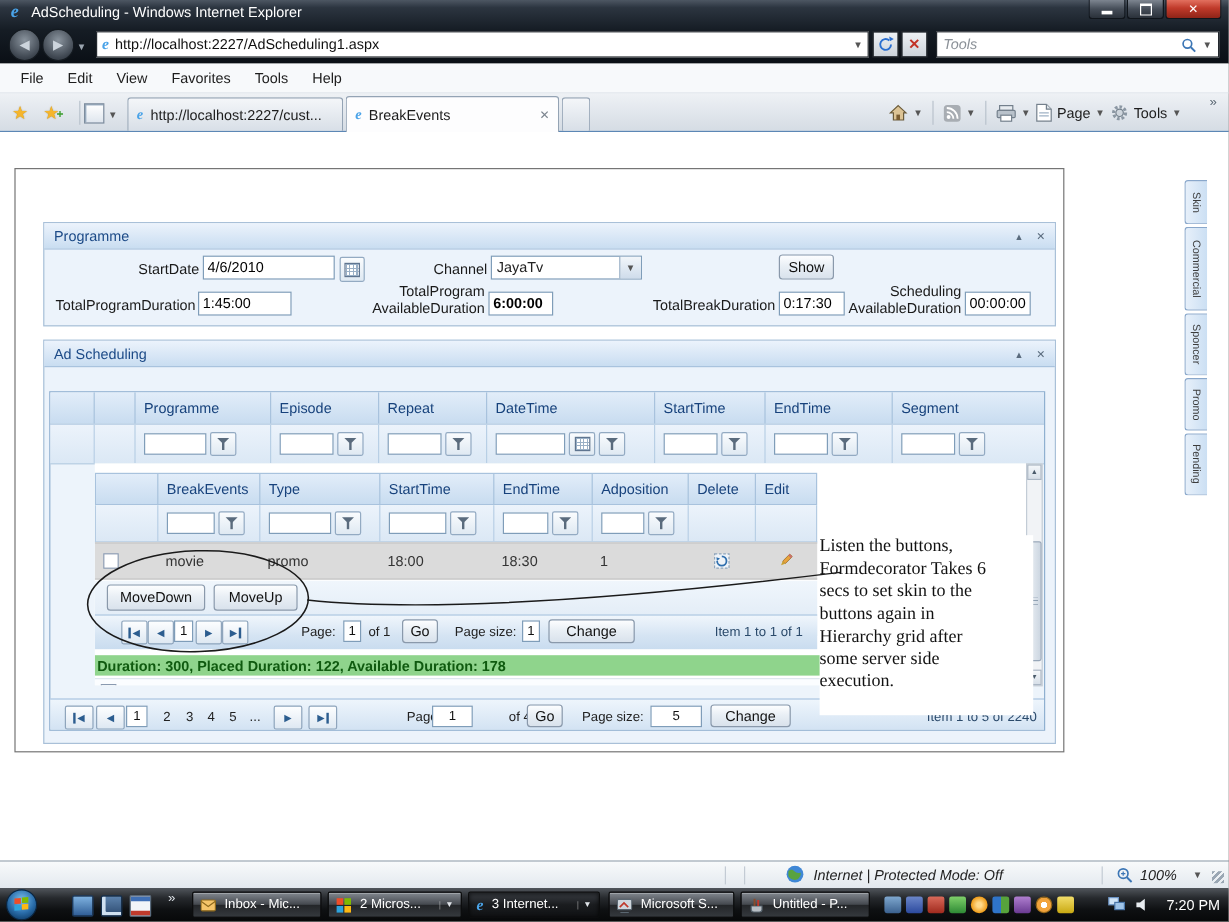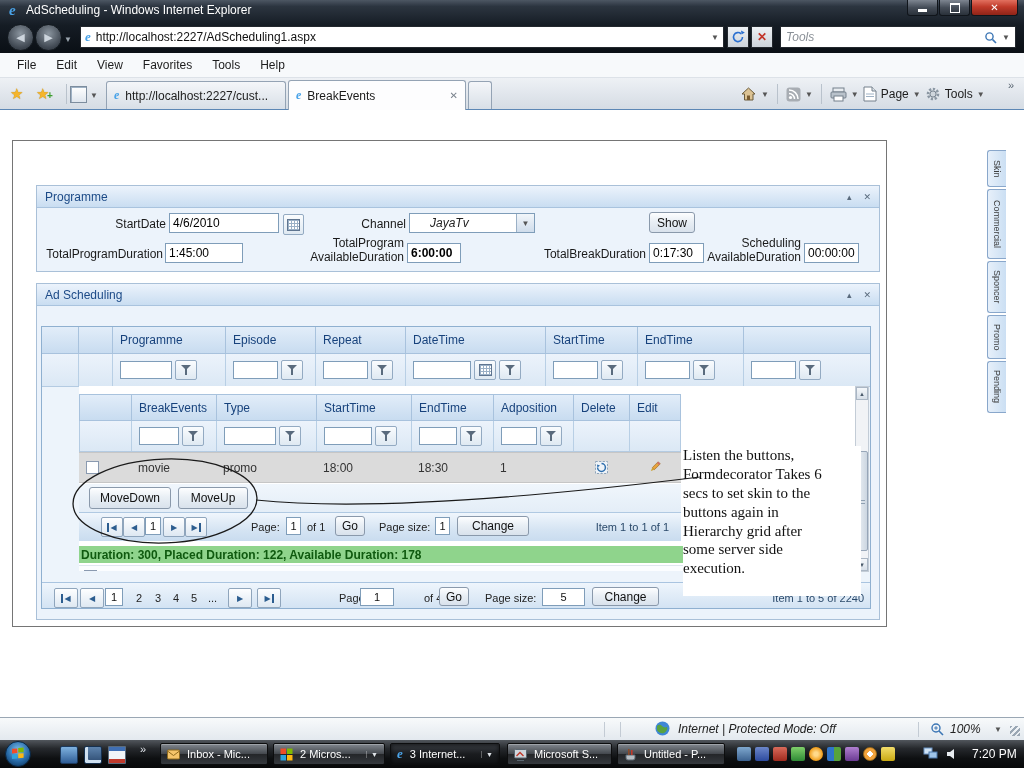--- a/index.html
+++ b/index.html
@@ -63,21 +63,21 @@
         padding:0 3px;box-sizing:border-box;}
   .btn{border:1px solid #8a99ab;border-radius:3px;background:linear-gradient(#fdfeff,#e9eff5 45%,#d9e2ec);
         font:12px "Liberation Sans",sans-serif;color:#111;display:flex;align-items:center;justify-content:center;box-sizing:border-box;}
   .calbtn{position:absolute;width:19px;height:19px;border:1px solid #93aac2;border-radius:2px;
         background:linear-gradient(#fafcfe,#dfe9f2);display:flex;align-items:center;justify-content:center;}
   .calico{width:11px;height:10px;border:1px solid #5f7590;background:
         repeating-linear-gradient(0deg,#9ab0c6 0 1px,transparent 1px 3px),
         repeating-linear-gradient(90deg,#9ab0c6 0 1px,transparent 1px 3px),#fff;}
   .ddl{position:absolute;border:1px solid #7f9db9;background:#fff;height:20px;box-sizing:border-box;
         display:flex;align-items:center;}
-  .ddl-txt{flex:1;padding:0 20px;font-size:12px;color:#222;font-style:italic;}
+  .ddl-txt{flex:1;padding:0 4px;font-size:12px;color:#222;}
   .ddl-btn{width:17px;height:100%;background:linear-gradient(#f2f6fa,#cfdceb);border-left:1px solid #9ab0c6;
         display:flex;align-items:center;justify-content:center;}
 
   
   .ogrid{position:absolute;left:4px;top:42px;width:828px;height:281px;border:1px solid #8fb0d0;box-sizing:content-box;background:#edf4fb;}
   .grow{position:absolute;left:0;width:828px;display:flex;box-sizing:border-box;}
   .hcell{box-sizing:border-box;border-right:1px solid #a8c2dd;padding-left:7px;display:flex;align-items:center;
         color:#17427c;font-size:12px;}
   .ghead{top:0;height:27px;background:linear-gradient(#e2edf9,#c8dcf0);border-bottom:1px solid #a8c2dd;}
   .gfilter{top:27px;height:33px;background:linear-gradient(#ecf3fb,#dbe8f5);border-bottom:1px solid #b4cbe2;}
@@ -306,20 +306,21 @@
 
         <div class="grow ghead">
           <div class="hcell" style="width:37px;"></div>
           <div class="hcell" style="width:34px;"></div>
           <div class="hcell" style="width:113px;">Programme</div>
           <div class="hcell" style="width:90px;">Episode</div>
           <div class="hcell" style="width:90px;">Repeat</div>
           <div class="hcell" style="width:140px;">DateTime</div>
           <div class="hcell" style="width:92px;">StartTime</div>
           <div class="hcell" style="width:106px;">EndTime</div>
+          <div class="hcell" style="width:126px;border-right:none;">Segment</div>
         </div>
 
         <div class="grow gfilter">
           <div class="fcell" style="width:37px;"></div>
           <div class="fcell" style="width:34px;"></div>
           <div class="fcell" style="width:113px;">
               <input class="fin" style="width: 52px;">
               <span class="fbtn">
                 <span class="funnel"></span>
               </span>

